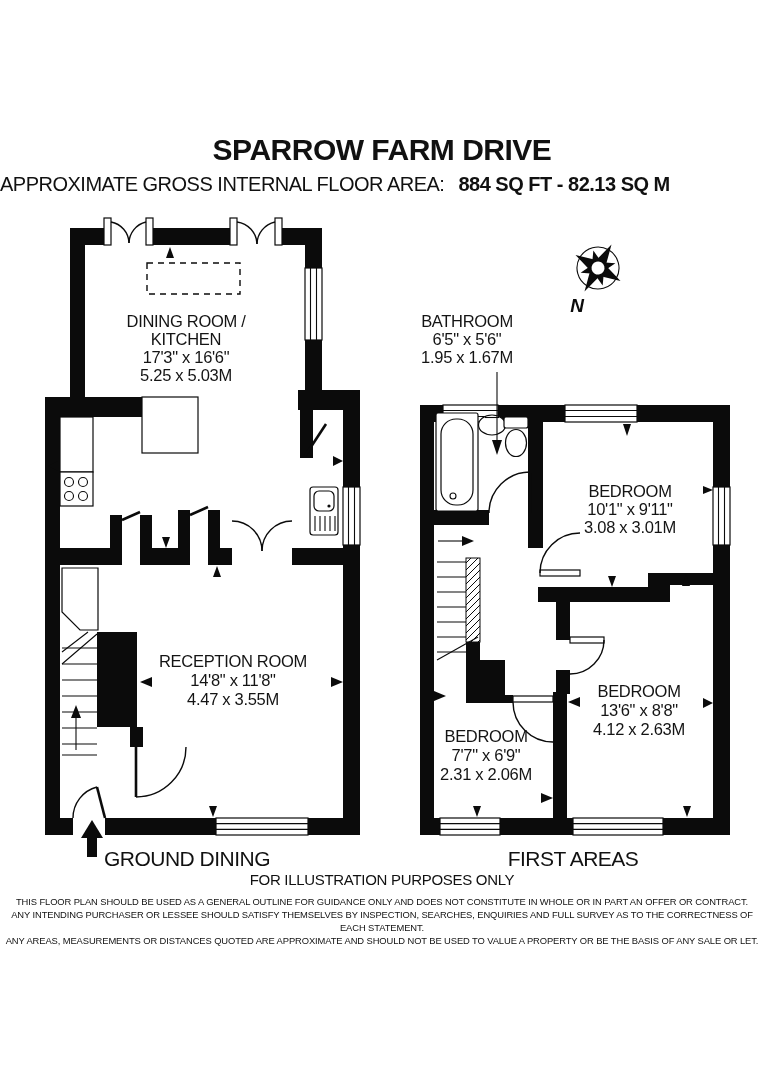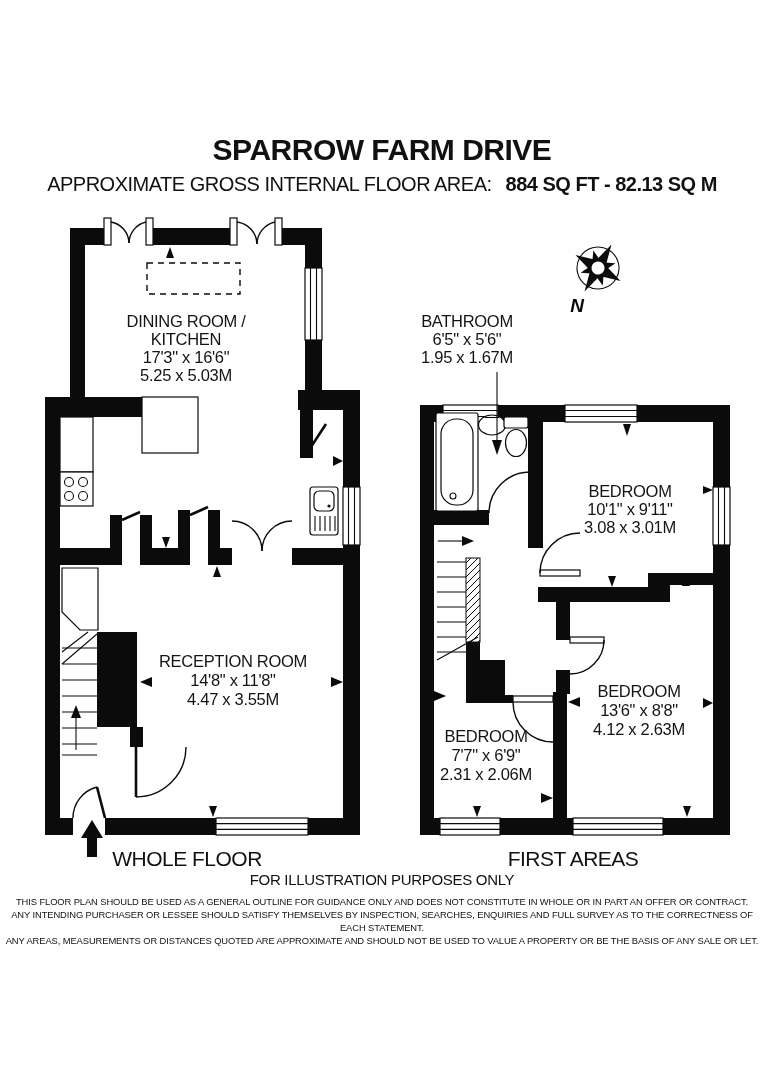--- a/index.html
+++ b/index.html
@@ -1,21 +1,21 @@
 <!DOCTYPE html>
 <html><head>
 <meta charset="utf-8">
 <style>
   html,body{margin:0;padding:0;background:#fff;}
   .page{position:relative;width:764px;height:1080px;background:#ffffff;overflow:hidden;
         font-family:"Liberation Sans","DejaVu Sans",sans-serif;color:#111;}
   .abs{position:absolute;}
   .title{left:0;top:133px;width:764px;text-align:center;font-size:30px;font-weight:bold;
          letter-spacing:-0.5px;}
-  .subtitle{left:0;top:173px;width:764px;text-align:center;font-size:20px;letter-spacing:-0.5px;
+  .subtitle{left:0;top:173px;width:656px;text-align:center;font-size:20px;letter-spacing:-0.5px;
             white-space:nowrap;}
   .subtitle .val{font-weight:bold;margin-left:14px;}
   .floor-label{top:847px;width:220px;text-align:center;font-size:21px;letter-spacing:-0.5px;}
   .gf{left:77px;} .ff{left:463px;}
   .illus{left:0;top:871px;width:764px;text-align:center;font-size:15px;letter-spacing:-0.3px;}
   .disclaimer{left:0;top:895px;width:764px;text-align:center;font-size:9.4px;line-height:13px;
               letter-spacing:-0.1px;}
   svg{position:absolute;left:0;top:0;}
   .wall{fill:#0b0b0b;stroke:none;}
   .thin{fill:#ffffff;stroke:#0b0b0b;stroke-width:1.2;}
@@ -300,21 +300,21 @@
       <g transform="translate(598,268) rotate(30)">
         <circle class="ln" cx="0" cy="0" r="21"></circle>
         <path class="mark" d="M 0,-27 L 5.5,-6 L 26,0 L 5.5,6 L 0,27 L -5.5,6 L -26,0 L -5.5,-6 Z"></path>
         <path class="mark" transform="rotate(45)" d="M 0,-18 L 4.5,-5 L 18,0 L 4.5,5 L 0,18 L -4.5,5 L -18,0 L -4.5,-5 Z"></path>
         <circle cx="0" cy="0" r="7.5" fill="#ffffff" stroke="#0b0b0b" stroke-width="2"></circle>
       </g>
       <text class="north" x="577" y="312">N</text>
     </g>
   </svg>
 
-  <div class="abs floor-label gf">WHOLE FLOOR</div>
+  <div class="abs floor-label gf">GROUND DINING</div>
   <div class="abs floor-label ff">FIRST AREAS</div>
   <div class="abs illus">FOR ILLUSTRATION PURPOSES ONLY</div>
   <div class="abs disclaimer">
     <div>THIS FLOOR PLAN SHOULD BE USED AS A GENERAL OUTLINE FOR GUIDANCE ONLY AND DOES NOT CONSTITUTE IN WHOLE OR IN PART AN OFFER OR CONTRACT.</div>
     <div>ANY INTENDING PURCHASER OR LESSEE SHOULD SATISFY THEMSELVES BY INSPECTION, SEARCHES, ENQUIRIES AND FULL SURVEY AS TO THE CORRECTNESS OF EACH STATEMENT.</div>
     <div>ANY AREAS, MEASUREMENTS OR DISTANCES QUOTED ARE APPROXIMATE AND SHOULD NOT BE USED TO VALUE A PROPERTY OR BE THE BASIS OF ANY SALE OR LET.</div>
   </div>
 </div>
 
 </body></html>

